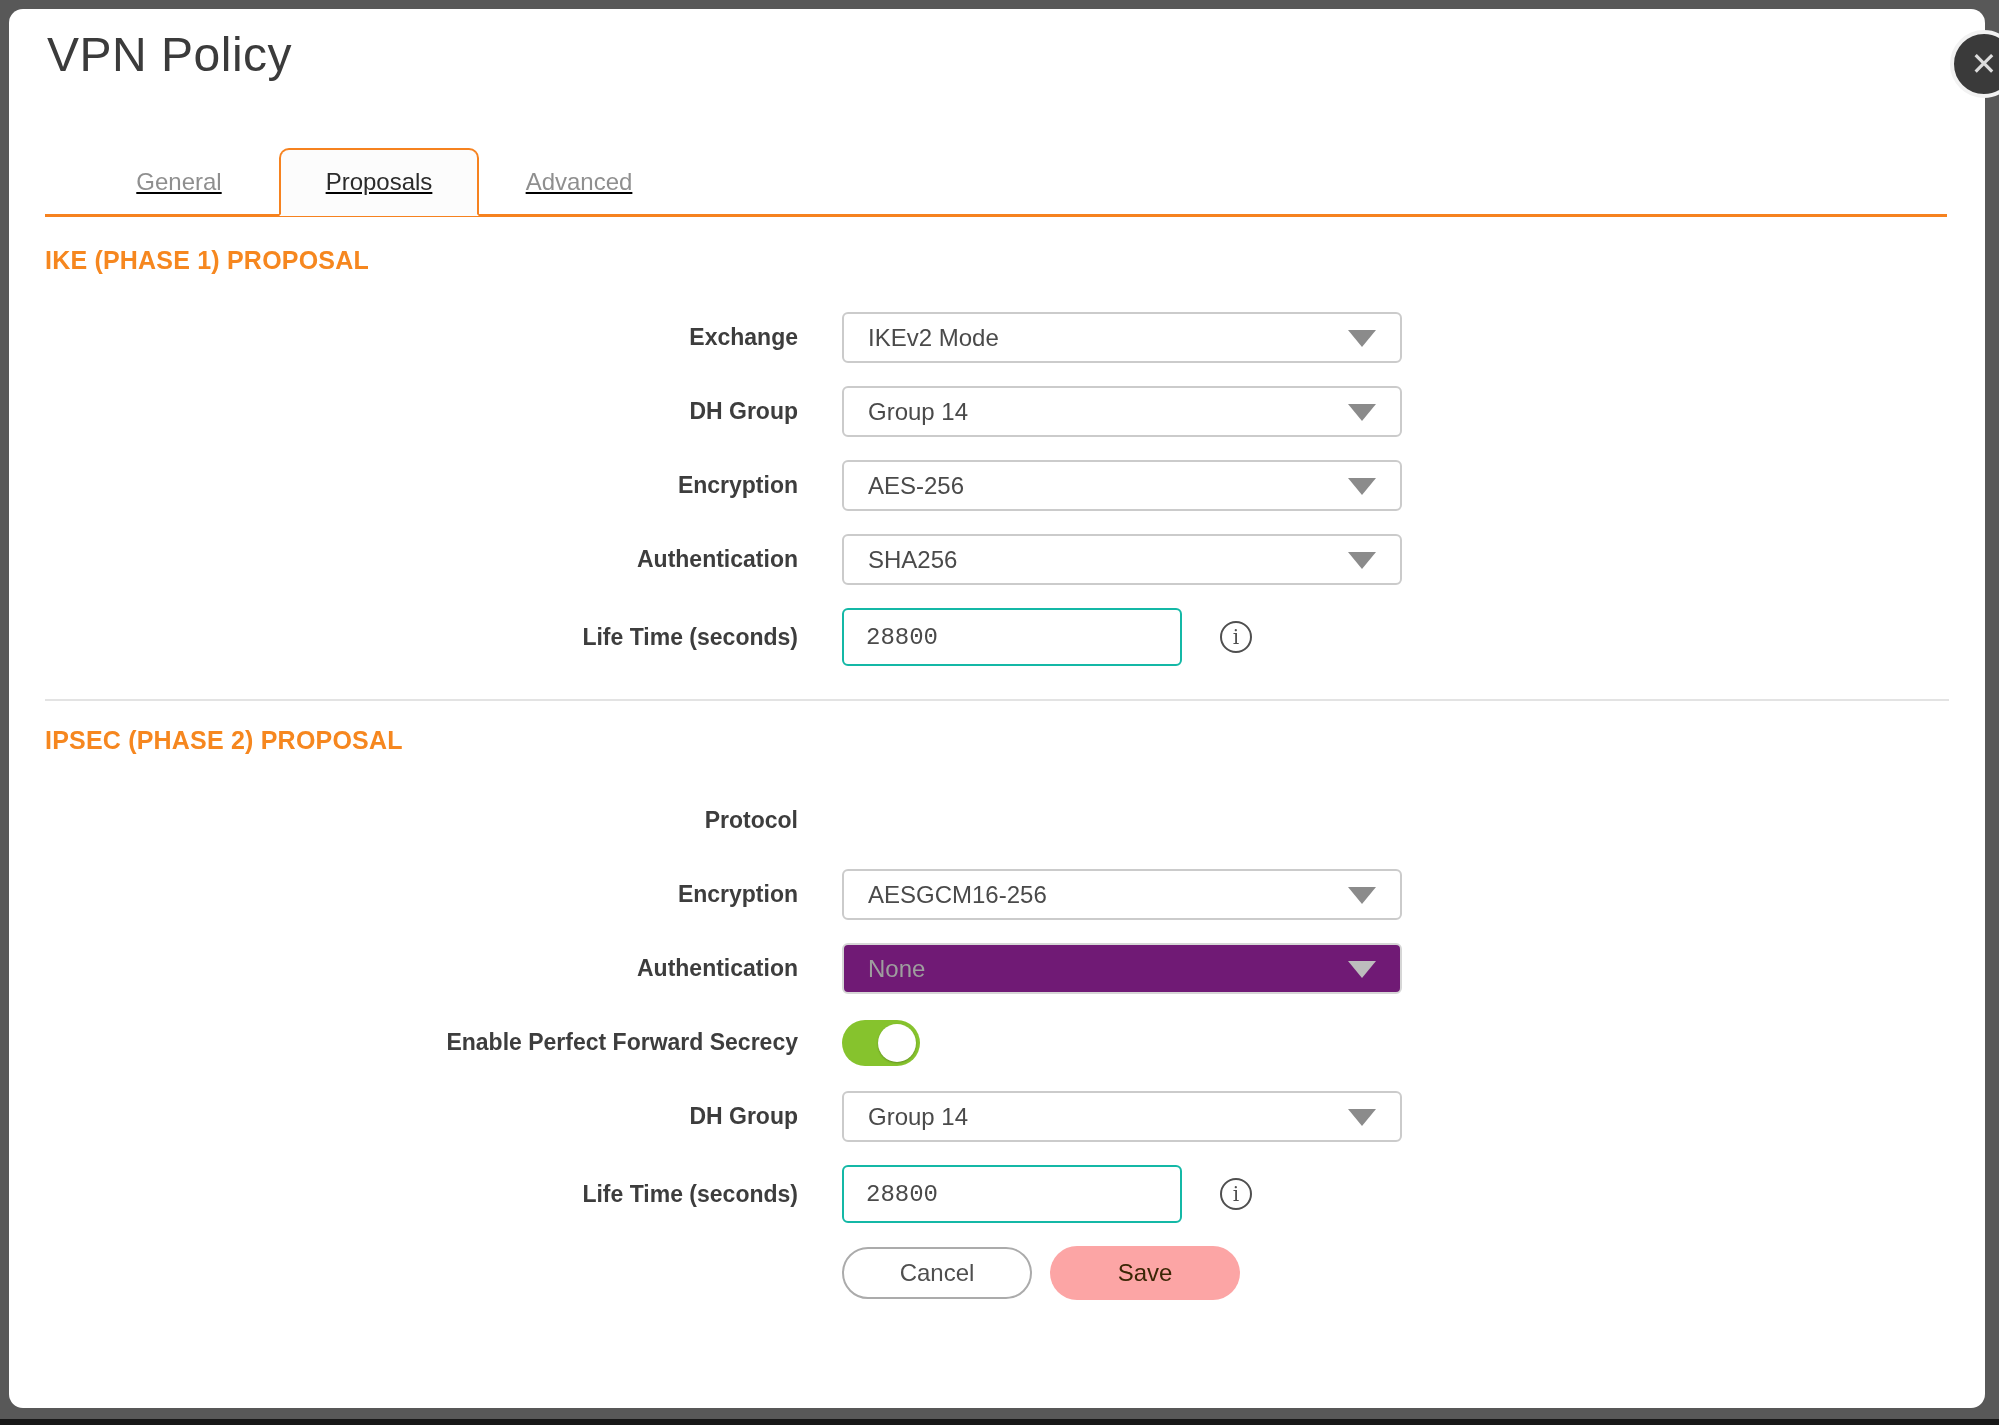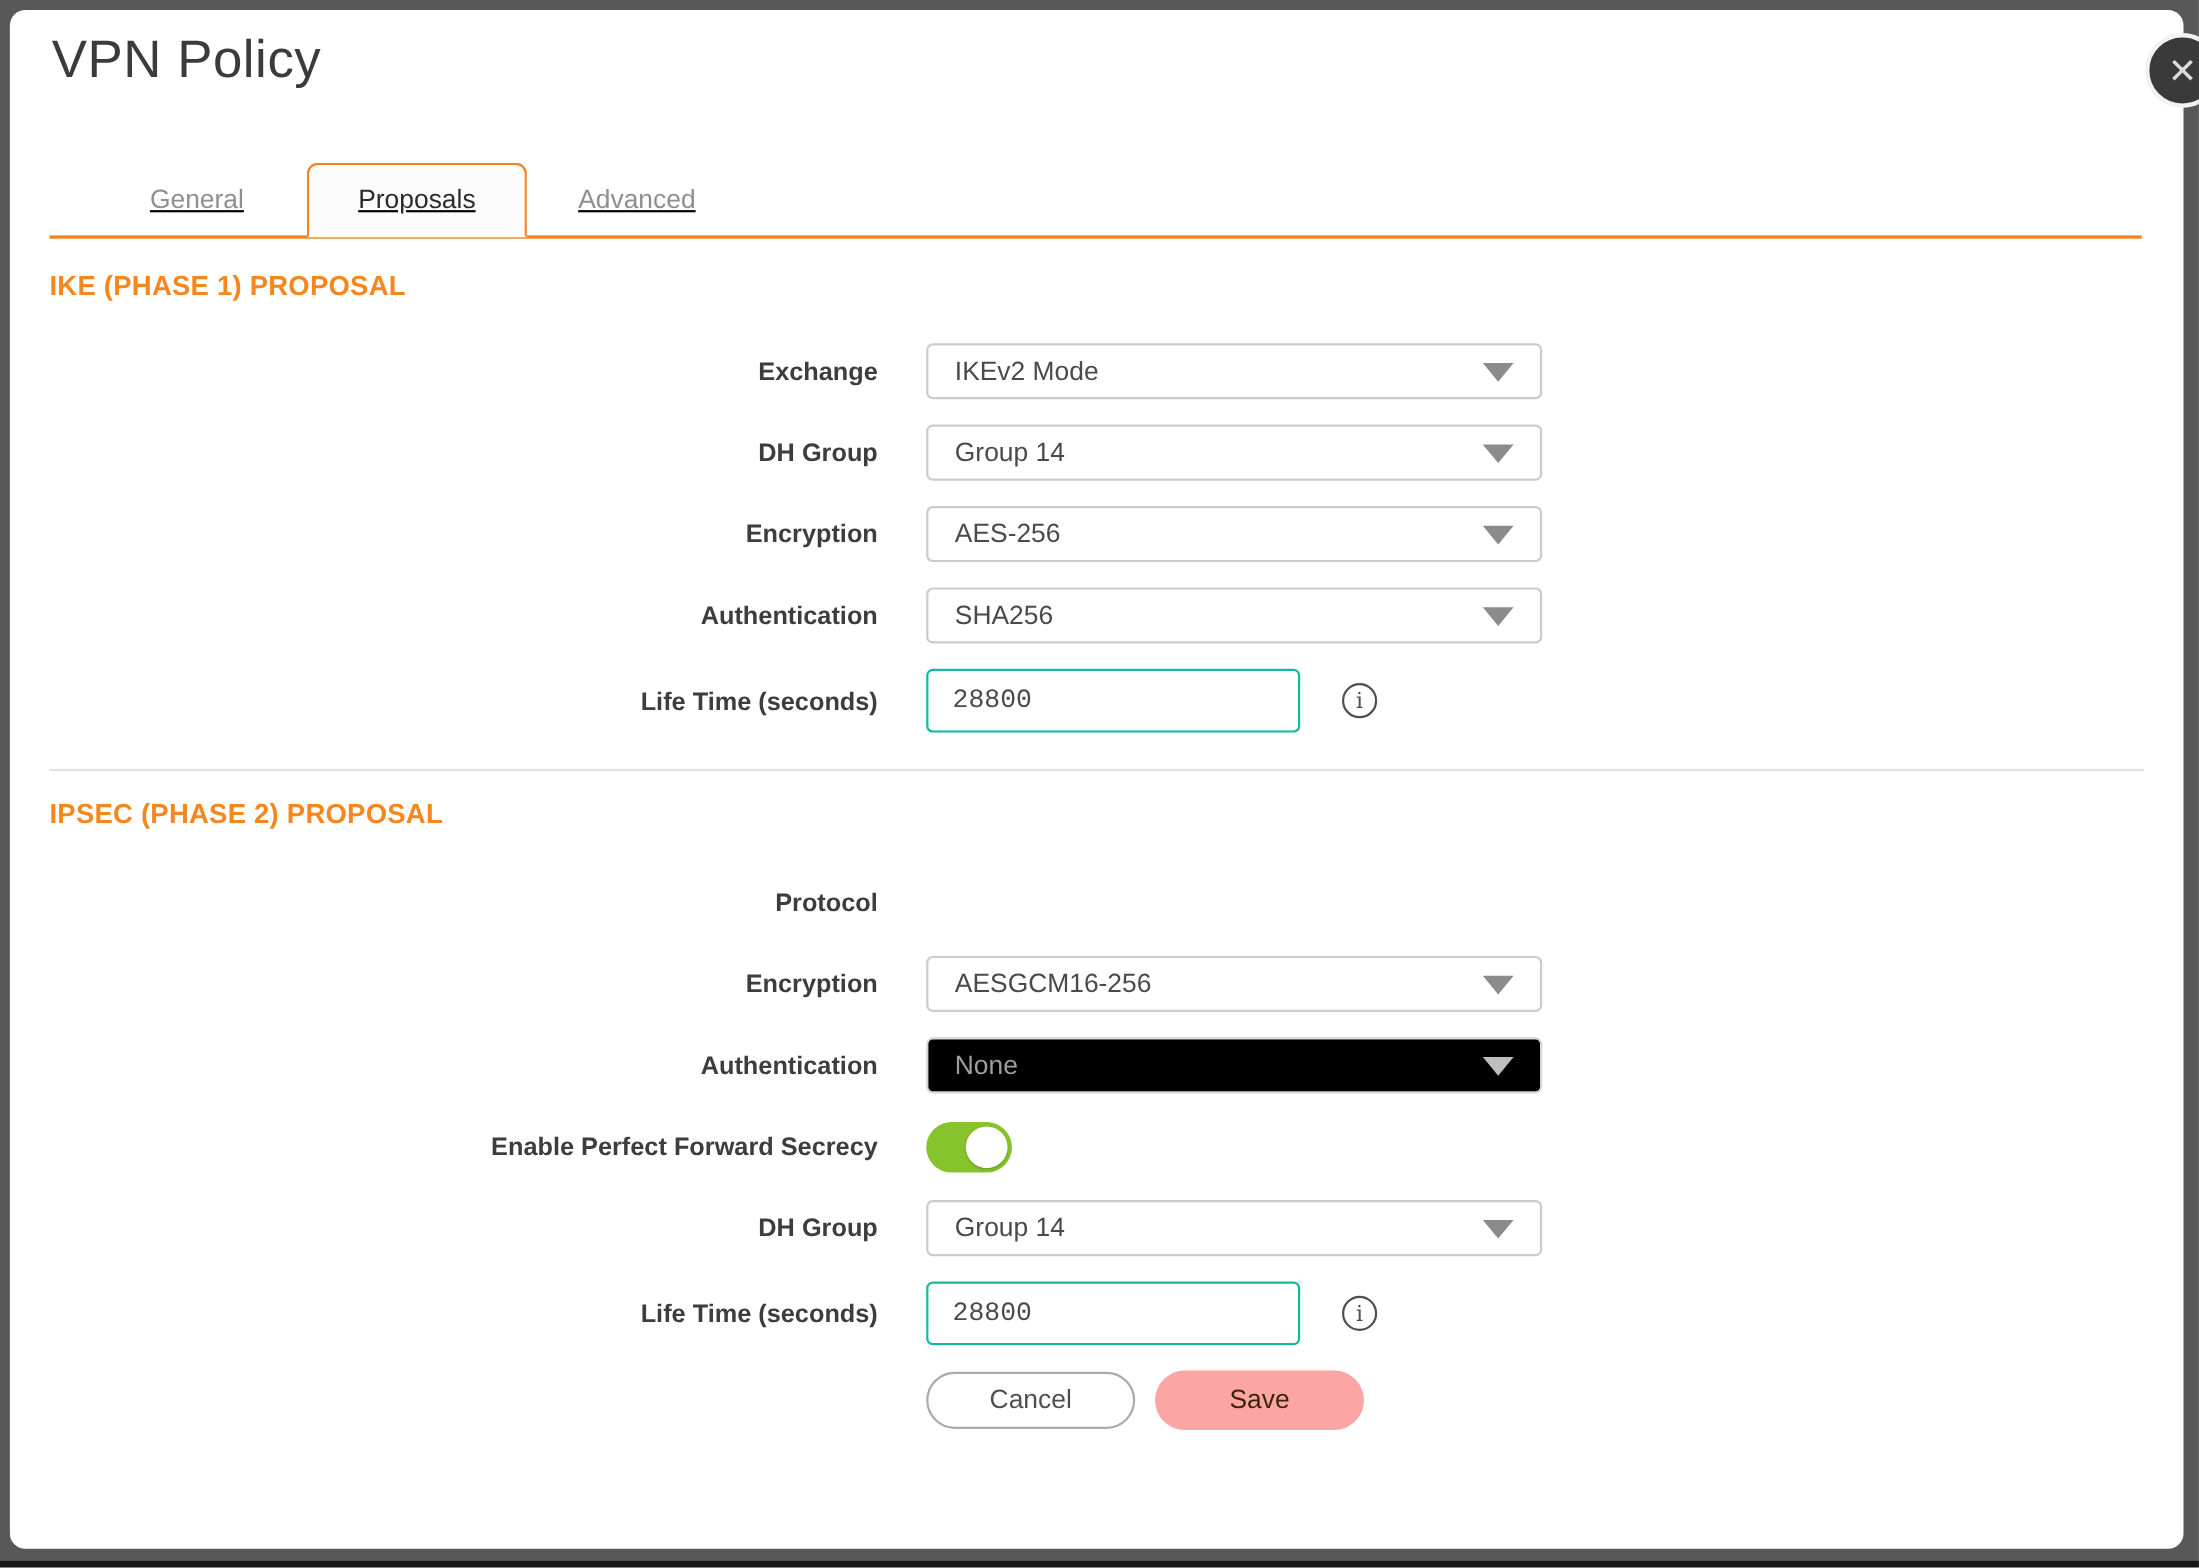--- a/index.html
+++ b/index.html
@@ -68,21 +68,21 @@
     display:flex; align-items:center; padding:0 60px 0 24px;
     font-size:24px; color:#4a4a4a; cursor:pointer;
   }
   .select-box .caret {
     position:absolute; right:24px; top:50%; margin-top:-8px;
     width:0; height:0;
     border-left:14px solid transparent; border-right:14px solid transparent;
     border-top:17px solid #8b8b8b;
   }
   .select-box.disabled {
-    background:#000000; border-color:#d6d6d6; color:#9e9e9e; cursor:default;
+    background:#701a75; border-color:#d6d6d6; color:#9e9e9e; cursor:default;
   }
   .select-box.disabled .caret { border-top-color:#bdbdbd; }
   .text-input {
     width:340px; height:58px; border:2px solid #14b8a6; border-radius:6px;
     font-size:24px; color:#4a4a4a; padding:0 22px;
     font-family:Liberation Mono, monospace; outline:none; background:#fff;
   }
   .info-badge {
     margin-left:38px; width:32px; height:32px; border-radius:50%;
     border:2px solid #4f4f4f; color:#4f4f4f;

